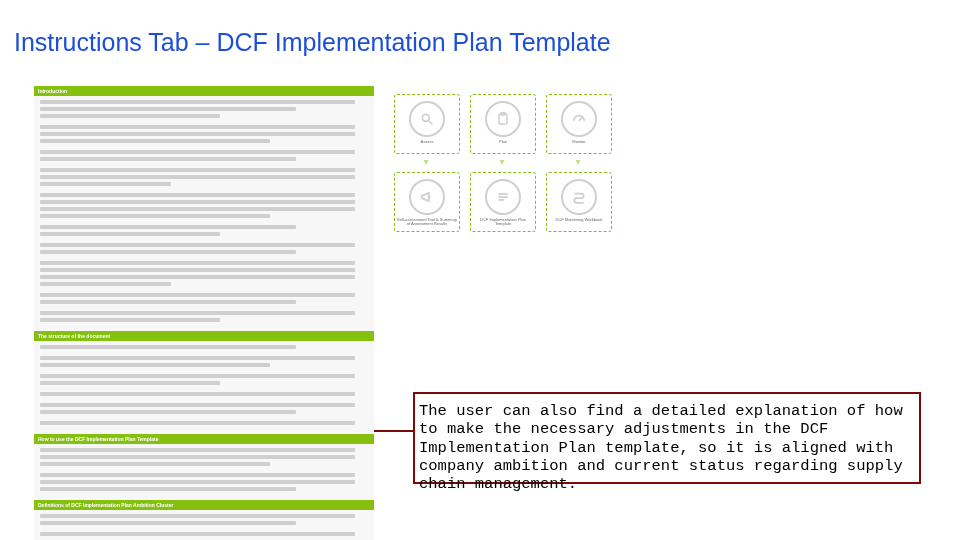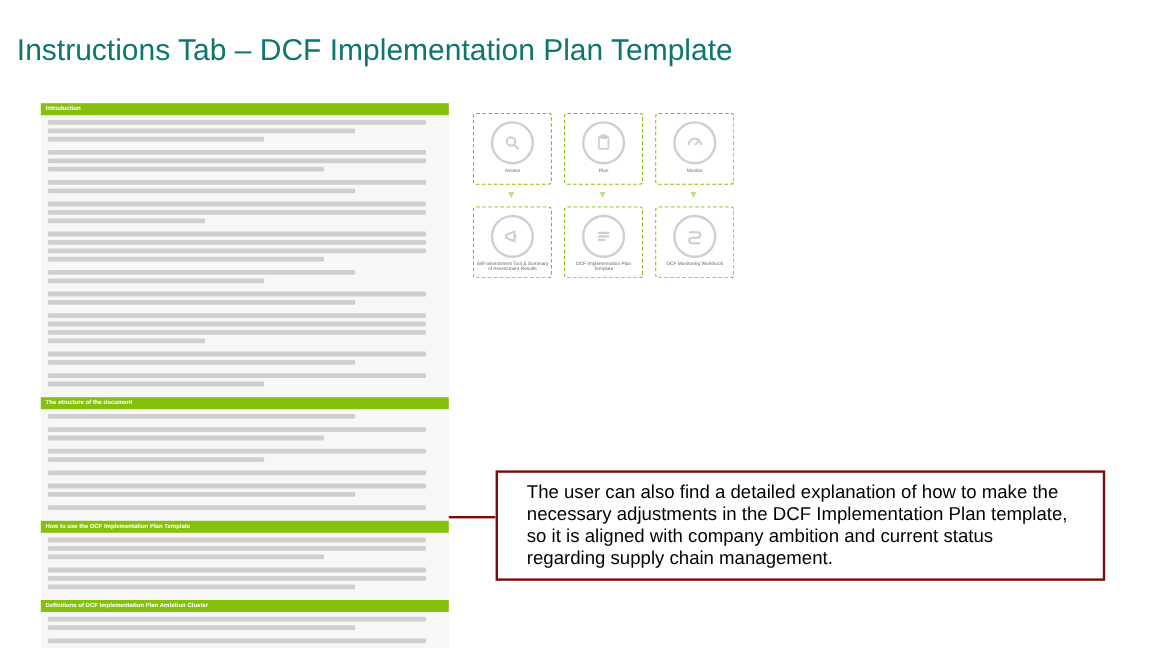--- a/index.html
+++ b/index.html
@@ -12,21 +12,21 @@
     color: #000;
     overflow: hidden;
   }
   .slide { position: relative; width: 960px; height: 540px; }
   .title {
     position: absolute;
     left: 14px;
     top: 28px;
     font-size: 25px;
     letter-spacing: 0;
-    color: #0f766e;
+    color: #1d4ed8;
   }
   .tab-area {
     position: absolute;
     left: 34px;
     top: 86px;
     width: 620px;
     height: 420px;
   }
   .doc {
     position: absolute;
@@ -107,24 +107,25 @@
 
   .callout {
     position: absolute;
     left: 413px;
     top: 392px;
     width: 508px;
     height: 92px;
     border: 2px solid #7d0a0a;
     background: #fff;
     box-sizing: border-box;
-    padding: 8px 24px;
+    padding: 8px 4px;
     font-size: 15.5px;
     line-height: 1.18;
     color: #000;
+    font-family: Liberation Mono, monospace;
   }
   .lead-line {
     position: absolute;
     height: 0;
     border-top: 2px solid #7d0a0a;
   }
   .lead-line.l1 { left: 374px; top: 430px; width: 39px; }
 </style>
 </head>
 <body>

